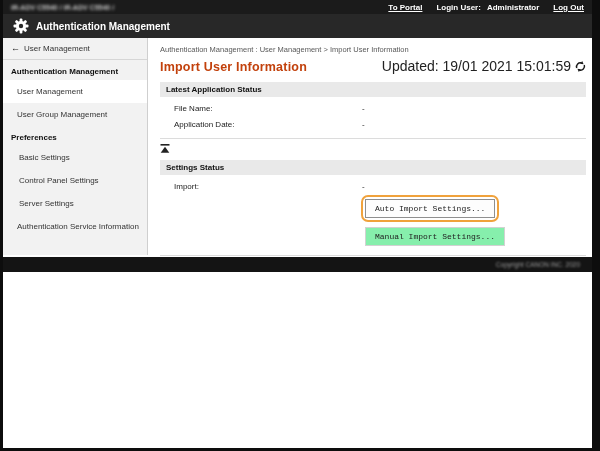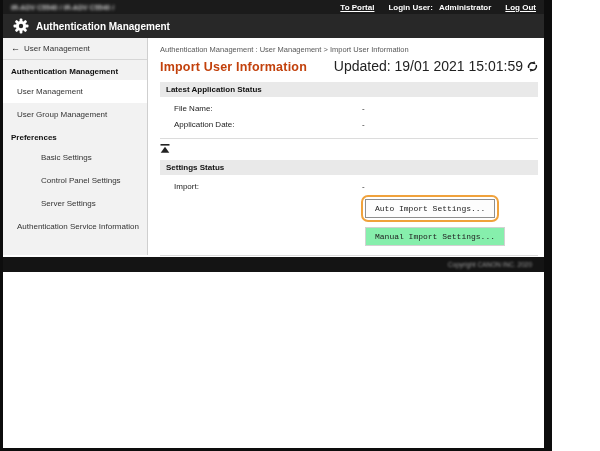--- a/index.html
+++ b/index.html
@@ -1,19 +1,19 @@
 <!DOCTYPE html>
 <html><head>
 <meta charset="utf-8">
 <style>
   * { margin:0; padding:0; box-sizing:border-box; }
   html,body { width:600px; height:451px; }
   body { font-family:"Liberation Sans","DejaVu Sans",sans-serif; background:#fff; }
 
-  .screen { position:relative; width:552px; height:451px; background:#0d0d0d; overflow:hidden; }
+  .screen { position:relative; width:600px; height:451px; background:#0d0d0d; overflow:hidden; }
   .page   { position:absolute; left:3px; top:0; right:8px; bottom:3px; background:#fff; overflow:hidden;
             display:flex; flex-direction:column; }
 
   
   .topbar { height:14px; background:#1b1b1b; display:flex; align-items:center;
             justify-content:space-between; padding:0 8px; flex:0 0 auto; }
   .device-name { color:#c9c9c9; font-size:7px; font-weight:bold; filter:blur(1.4px); white-space:nowrap; }
   .top-links { display:flex; align-items:center; gap:14px; }
   .top-links span { color:#fff; font-size:8px; font-weight:bold; white-space:nowrap; }
   .link-underline { text-decoration:underline; cursor:pointer; }
@@ -27,21 +27,21 @@
   .body { display:flex; height:217px; flex:0 0 auto; }
 
   .sidebar { width:145px; background:#f2f2f2; border-right:1px solid #cfcfcf; flex:0 0 auto;
              font-size:8px; color:#333; }
   .sb-back { display:flex; align-items:center; gap:4px; padding:5px 8px 6px 8px;
              border-bottom:1px solid #d6d6d6; cursor:pointer; }
   .sb-back .arrow { font-size:9px; color:#222; }
   .sb-header { font-weight:bold; color:#111; padding:7px 8px 4px 8px; }
   .sb-item { padding:7px 8px 7px 14px; cursor:pointer; }
   .sb-item.selected { background:#fff; }
-  .sb-subitem { padding:7px 8px 7px 38px; cursor:pointer; }
+  .sb-subitem { padding:7px 8px 7px 16px; cursor:pointer; }
 
   .content { flex:1; background:#fff; padding:7px 6px 0 12px; font-size:8px; color:#222; }
 
   .breadcrumb { font-size:7.5px; color:#595959; }
 
   .title-row { display:flex; justify-content:space-between; align-items:flex-end; margin-top:4px; }
   .page-title { font-size:12.5px; font-weight:bold; color:#c2410c; letter-spacing:0.2px; }
   .updated { display:flex; align-items:center; gap:4px; }
   .updated .updated-text { font-size:14px; color:#222; }
   .refresh-btn { cursor:pointer; display:inline-flex; }

